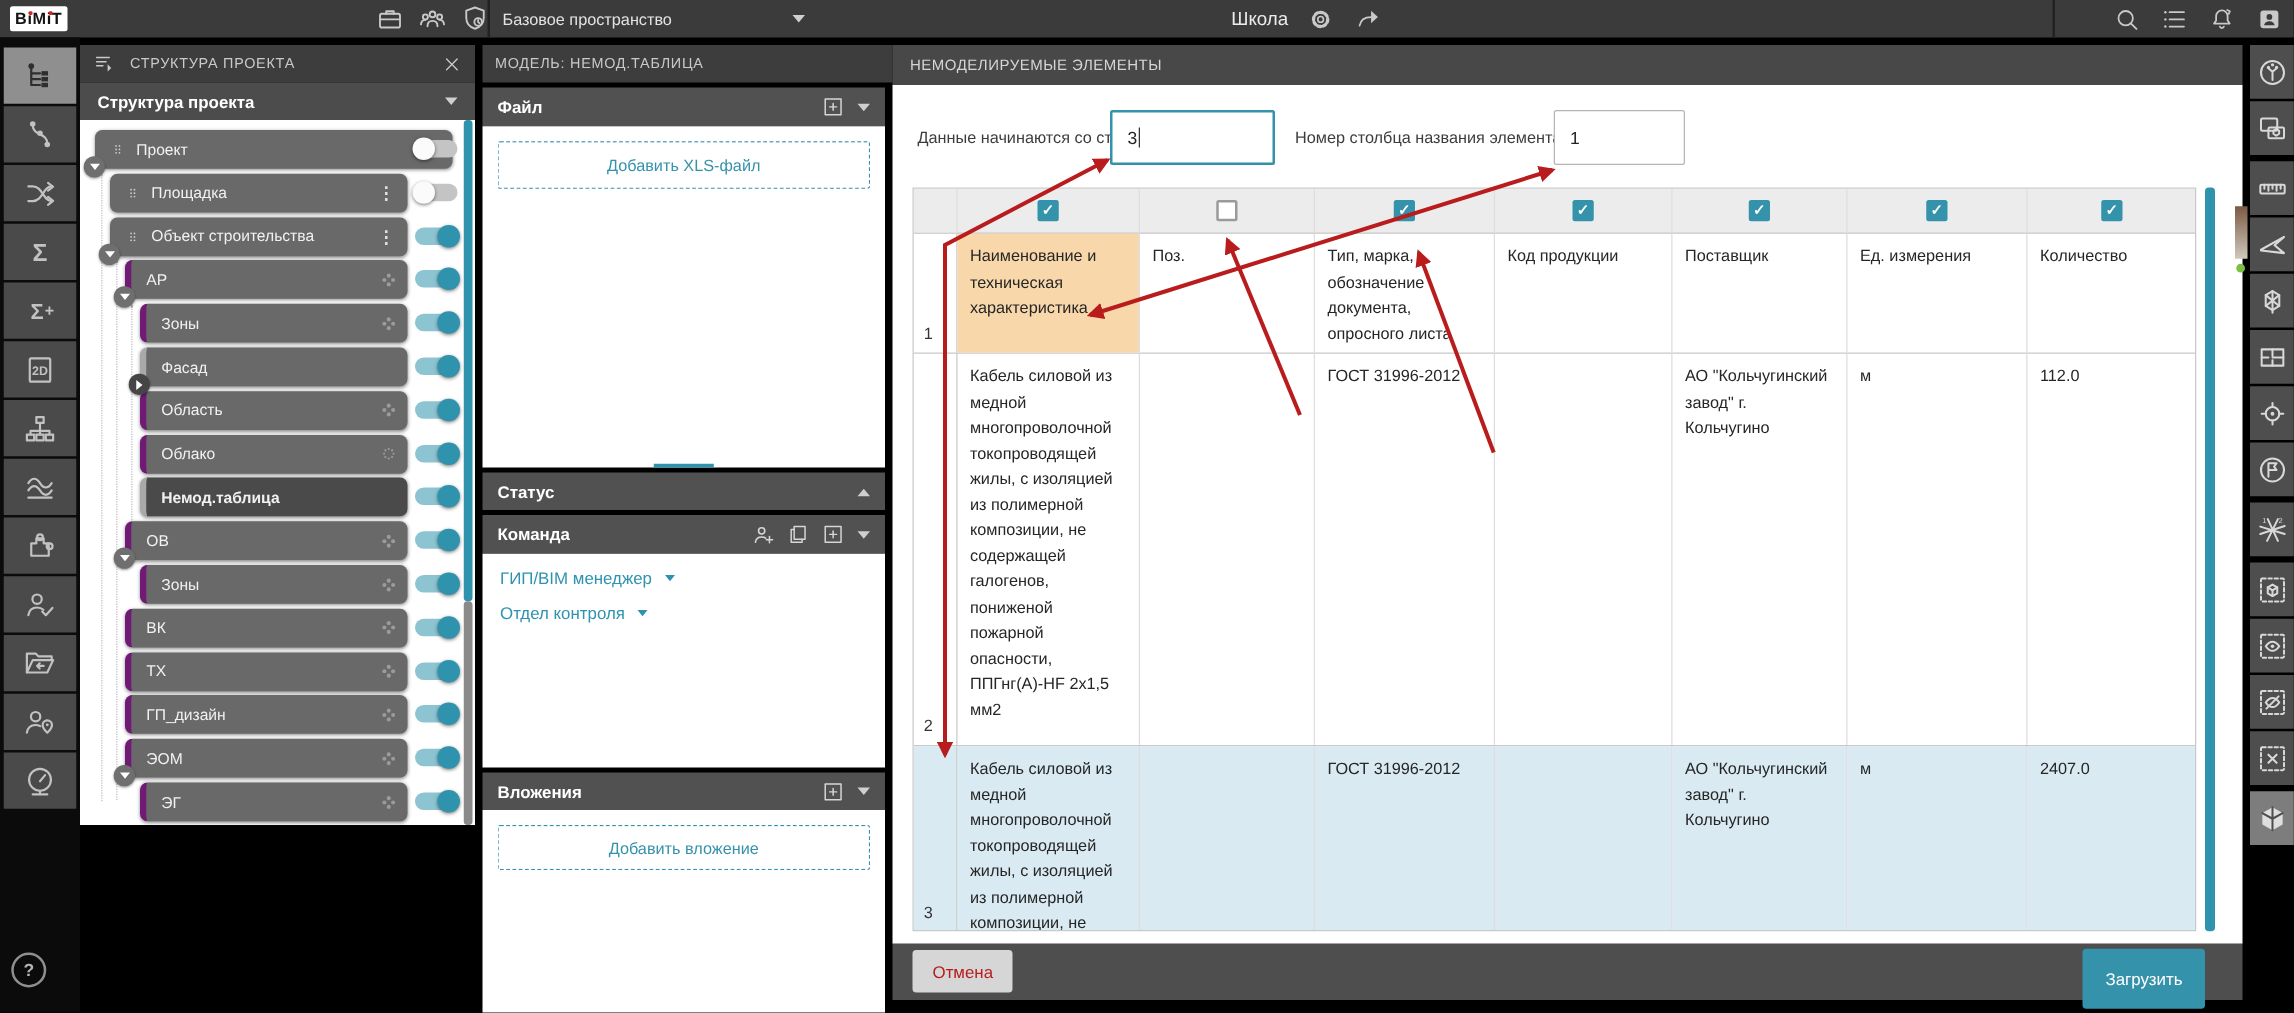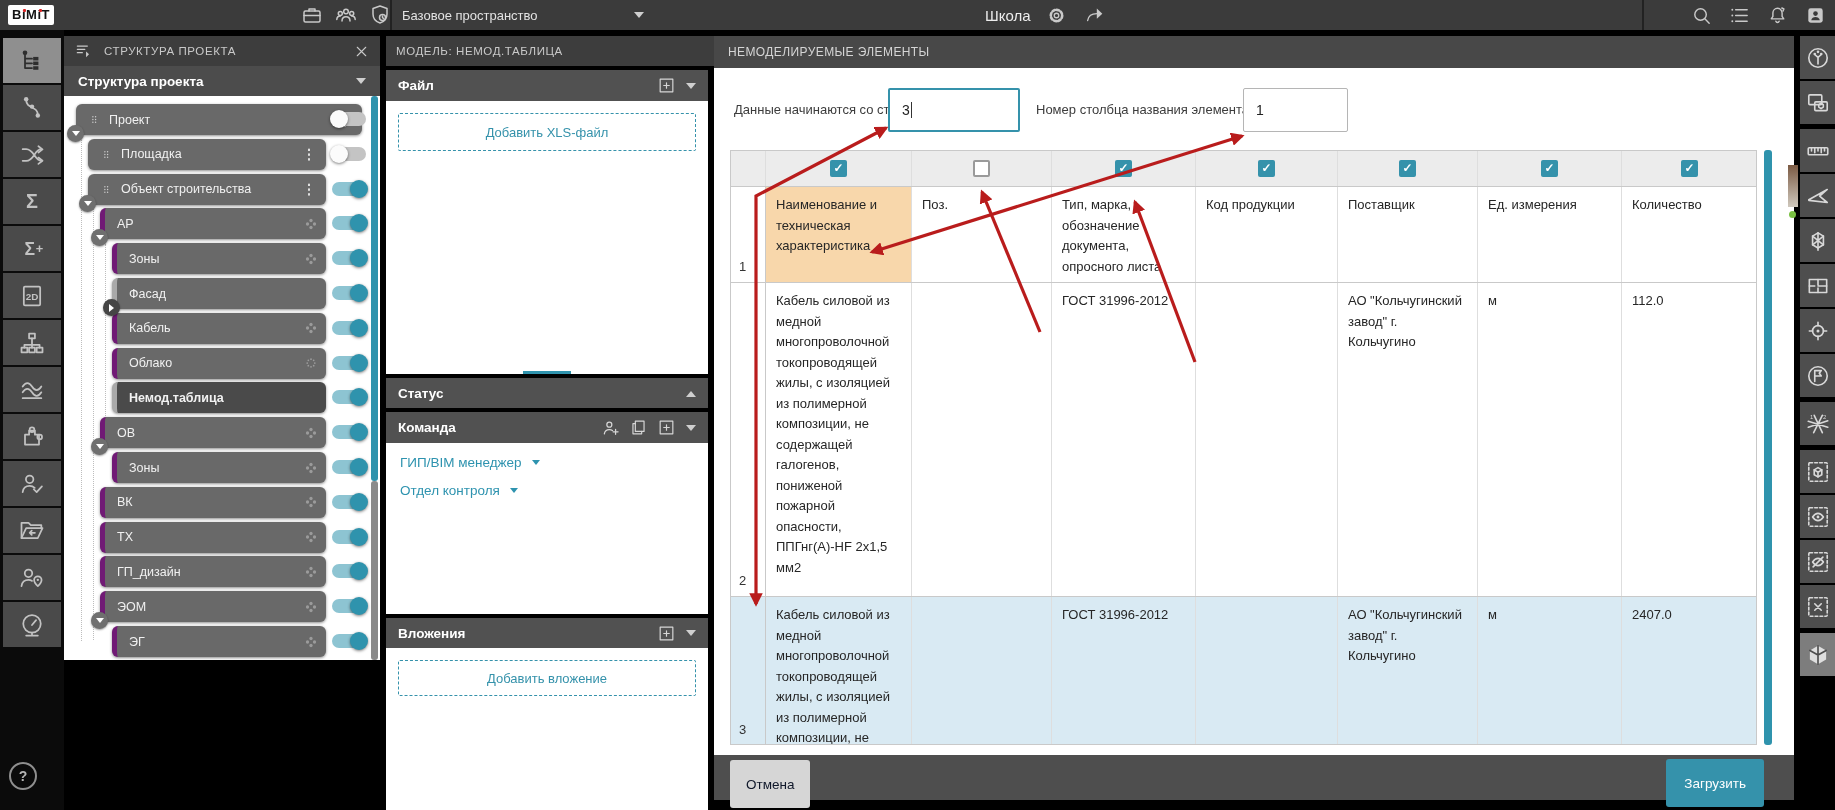--- a/index.html
+++ b/index.html
@@ -81,21 +81,21 @@
   .rownum{display:flex;align-items:flex-end;justify-content:flex-start;padding:6px 4px 8px 8px;font-size:13px;color:#333;border-right:1px solid #c9c9c9;box-sizing:border-box}
   #cb-row{height:36px;background:#ececec}
   .cbcell{display:flex;align-items:center;justify-content:center;border-right:1px solid #dedede;box-sizing:border-box}
   .cbx{width:17px;height:17px;border-radius:2px;box-sizing:border-box}
   .cbx.on{background:#3592ab;color:#fff;font-size:12px;font-weight:bold;text-align:center;line-height:17px}
   .cbx.off{background:#fff;border:2px solid #9a9a9a}
   .cell-orange{background:#f8d7ab}
   .row-blue .tcell,.row-blue .rownum{background:#d9eaf3}
   #t-scroll{position:absolute;left:1050px;top:114px;width:8px;height:595px;background:#2f93ad;border-radius:3px}
   #ep-foot{position:absolute;left:0;top:719px;width:1080px;height:45px;background:#4e4e4e}
-  #btn-cancel{position:absolute;left:16px;top:5px;height:48px;padding:0 16px;background:#d6d6d6;border-radius:3px;color:#0f172a;font-size:13.5px;display:flex;align-items:center}
+  #btn-cancel{position:absolute;left:16px;top:5px;height:34px;padding:0 16px;background:#d6d6d6;border-radius:3px;color:#b91c1c;font-size:13.5px;display:flex;align-items:center}
   #btn-upload{position:absolute;right:30px;top:4px;height:48px;padding:0 18px;background:#3592ab;border-radius:3px;color:#fff;font-size:13.5px;display:flex;align-items:center}
   #arrows{position:absolute;left:0;top:0;pointer-events:none;z-index:40}
 
   
   #right-toolbar{position:absolute;left:1800px;top:36px;width:35px}
   .rtb-btn{width:35px;height:43px;margin-bottom:2px;background:#4e4e4e;color:#d8d8d8;display:flex;align-items:center;justify-content:center}
   .rtb-btn.gap{margin-top:5px}
   .rtb-btn.active{background:#7d7d7d;color:#dedede}
 </style>
 </head>
@@ -382,21 +382,21 @@
         </div>
         <div class="tog on" style="left: 268px; top: 155.2px;"></div>
         <div class="titem stripe-gray" style="left: 48px; top: 182px; width: 214px;">
           <span class="lbl">Фасад</span>
         </div>
         <div class="exp dark" style="left: 39px; top: 203px;">
           <span class="t-r"></span>
         </div>
         <div class="tog on" style="left: 268px; top: 190px;"></div>
         <div class="titem stripe-red" style="left: 48px; top: 216.8px; width: 214px;">
-          <span class="lbl">Кабель</span>
+          <span class="lbl">Область</span>
           <span style="color: rgb(155, 155, 155);">
             <svg viewBox="0 0 24 24" width="14" height="14" fill="none" stroke="currentColor" stroke-width="1.5" stroke-linecap="round" stroke-linejoin="round">
               <circle cx="12" cy="6" r="2.8" fill="currentColor" stroke="none"></circle>
               <circle cx="6" cy="12" r="2.8" fill="currentColor" stroke="none"></circle>
               <circle cx="18" cy="12" r="2.8" fill="currentColor" stroke="none"></circle>
               <circle cx="12" cy="18" r="2.8" fill="currentColor" stroke="none"></circle>
             </svg>
           </span>
         </div>
         <div class="tog on" style="left: 268px; top: 224.8px;"></div>

